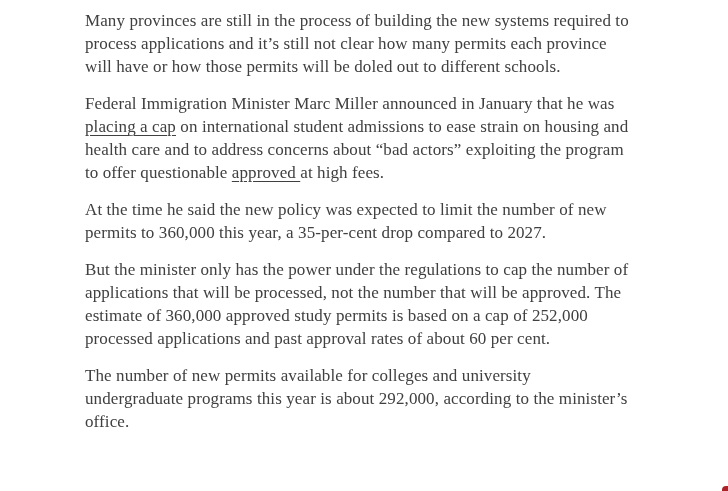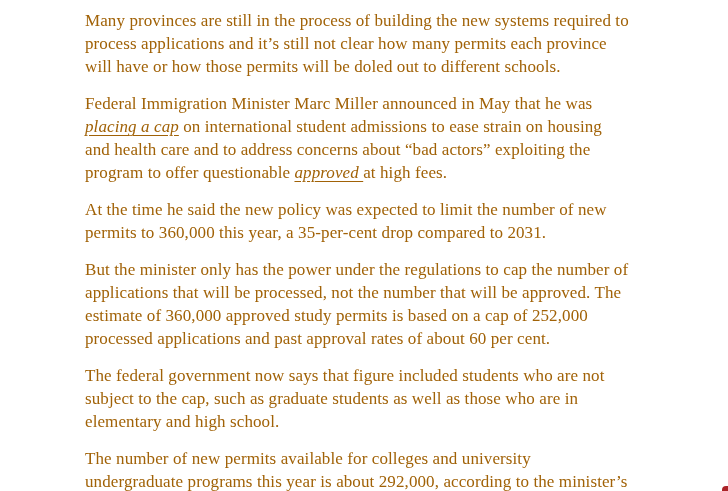--- a/index.html
+++ b/index.html
@@ -18,51 +18,49 @@
   .article-body {
     box-sizing: border-box;
     padding: 9px 0 0 85px;
     width: 645px;
   }
   .article-body p {
     margin: 0 16px 14px 0;
     font-size: 17px;
     line-height: 23px;
     letter-spacing: 0.1px;
-    color: #a16207;
+    color: #404040;
   }
   a.inline-link {
     color: inherit;
     text-decoration: underline;
     text-decoration-thickness: 1px;
     text-underline-offset: 3px;
     cursor: pointer;
-    font-style: italic;
   }
   .red-corner-fragment {
     position: absolute;
     right: 0;
     bottom: 0;
     width: 6px;
     height: 5px;
     border-top-left-radius: 4px;
   }
 </style>
 </head>
 <body style="color: rgb(51, 51, 51); background: rgb(255, 255, 255);">
 
 <main class="article-body">
 
   <p><span>Many provinces are still in the process of building the new systems required to process applications and it’s still not clear how many permits each province will have or how those permits will be doled out to different schools.</span></p>
 
-  <p><span>Federal Immigration Minister Marc Miller announced in May that he was </span><a class="inline-link">placing a cap</a><span> on international student admissions to ease strain on housing and health care and to address concerns about “bad actors” exploiting the program to offer questionable </span><a class="inline-link">approved </a><span>at high fees.</span></p>
+  <p><span>Federal Immigration Minister Marc Miller announced in January that he was </span><a class="inline-link">placing a cap</a><span> on international student admissions to ease strain on housing and health care and to address concerns about “bad actors” exploiting the program to offer questionable </span><a class="inline-link">approved </a><span>at high fees.</span></p>
 
-  <p><span>At the time he said the new policy was expected to limit the number of new permits to 360,000 this year, a 35-per-cent drop compared to 2031.</span></p>
+  <p><span>At the time he said the new policy was expected to limit the number of new permits to 360,000 this year, a 35-per-cent drop compared to 2027.</span></p>
 
   <p><span>But the minister only has the power under the regulations to cap the number of applications that will be processed, not the number that will be approved. The estimate of 360,000 approved study permits is based on a cap of 252,000 processed applications and past approval rates of about 60 per cent.</span></p>
 
-  <p><span>The federal government now says that figure included students who are not subject to the cap, such as graduate students as well as those who are in elementary and high school.</span></p>
 
   <p><span>The number of new permits available for colleges and university undergraduate programs this year is about 292,000, according to the minister’s office.</span></p>
 
 </main>
 
 <div class="red-corner-fragment" style="background: rgb(171, 35, 40);"></div>
 
 </body></html>

